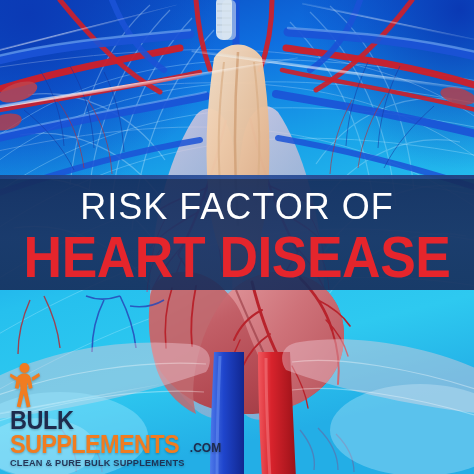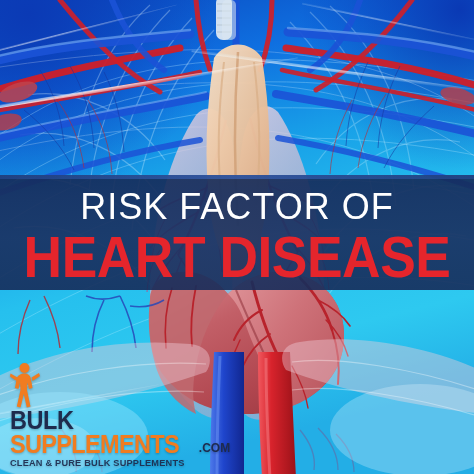--- a/index.html
+++ b/index.html
@@ -72,21 +72,21 @@
     letter-spacing:-0.5px;transform:scaleX(0.94);transform-origin:left bottom;
     font-family:"Liberation Sans", sans-serif;
   }
   #logo-supplements{
     color:#f07c20;font-weight:bold;font-size:25px;line-height:24px;
     letter-spacing:-0.7px;transform:scaleX(0.94);transform-origin:left bottom;
     font-family:"Liberation Sans", sans-serif;
   }
   #logo-com{
     color:#1e2b4d;font-weight:bold;font-size:12px;line-height:12px;
-    margin-left:9px;margin-bottom:2px;
+    margin-left:0;margin-bottom:2px;
     font-family:"Liberation Sans", sans-serif;
   }
   #logo-tagline{
     color:#1e2b4d;font-weight:bold;font-size:9.5px;line-height:11px;
     letter-spacing:0.2px;margin-top:1px;opacity:.92;
     transform:scaleX(0.97);transform-origin:left top;
     font-family:"Liberation Sans", sans-serif;
   }
 </style>
 </head>

